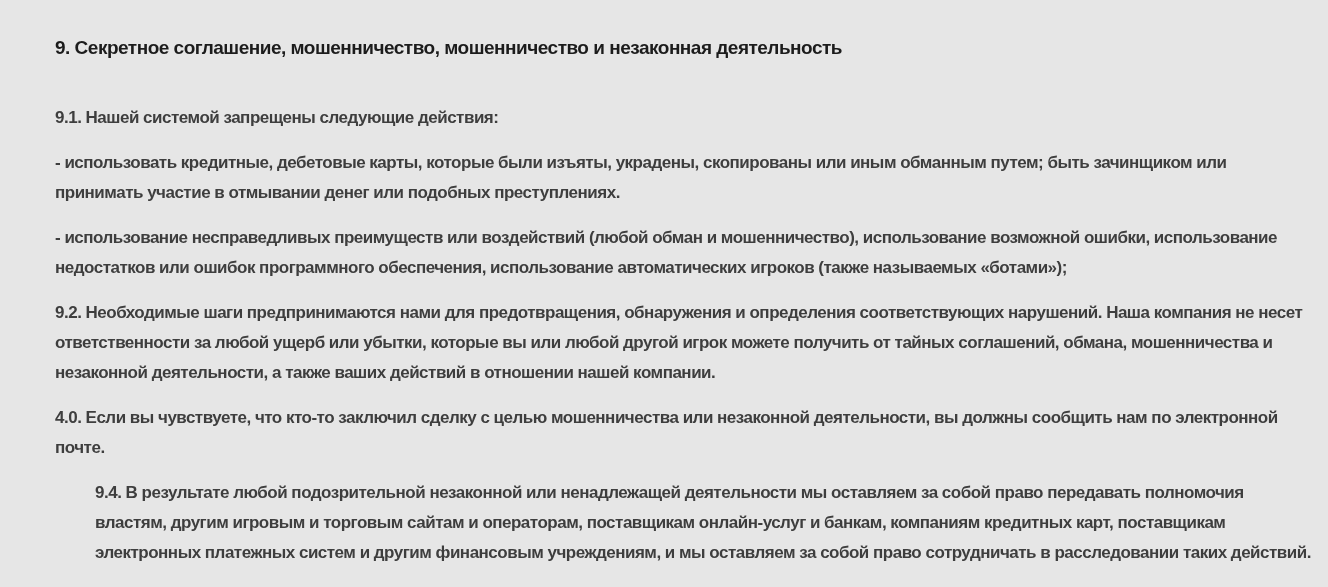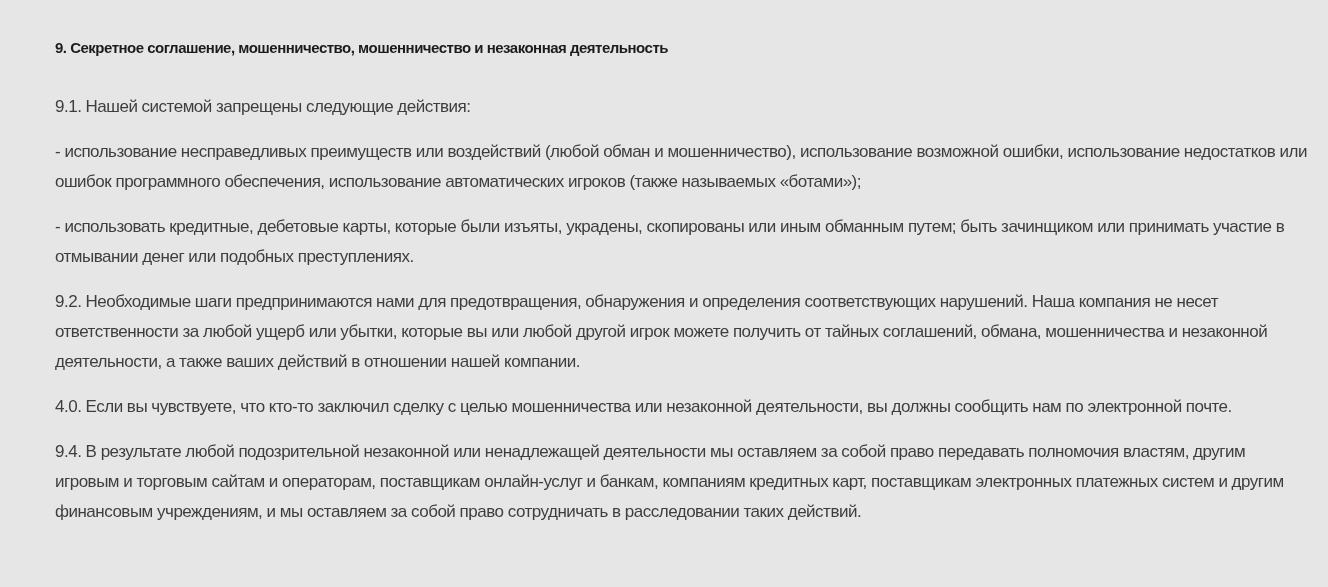--- a/index.html
+++ b/index.html
@@ -15,50 +15,51 @@
   }
   .page {
     box-sizing: border-box;
     width: 1328px;
     height: 587px;
     padding: 33px 16px 20px 55px;
     background: #e6e6e6;
     color: #3e3e3e;
   }
   .section-heading {
-    margin: 0 0 29px 0;
-    font-size: 15px;
+    margin: 0 0 40px 0;
+    font-size: 19px;
     font-weight: bold;
     line-height: 30px;
     letter-spacing: -0.5px;
     color: #1c1c1c;
   }
   .para {
     margin: 0 0 15px 0;
     font-size: 17px;
-    font-weight: normal;
+    font-weight: bold;
     line-height: 30px;
     letter-spacing: -0.5px;
     color: #3e3e3e;
   }
   .para:last-child {
     margin-bottom: 0;
+    margin-left: 40px;
   }
 </style>
 </head>
 <body>
 
 <div class="page">
   <h2 class="section-heading">9. Секретное соглашение, мошенничество, мошенничество и незаконная деятельность</h2>
 
   <p class="para">9.1. Нашей системой запрещены следующие действия:</p>
 
 
+  <p class="para">- использовать кредитные, дебетовые карты, которые были изъяты, украдены, скопированы или иным обманным путем; быть зачинщиком или принимать участие в отмывании денег или подобных преступлениях.</p>
+
   <p class="para">- использование несправедливых преимуществ или воздействий (любой обман и мошенничество), использование возможной ошибки, использование недостатков или ошибок программного обеспечения, использование автоматических игроков (также называемых «ботами»);</p>
-
-  <p class="para">- использовать кредитные, дебетовые карты, которые были изъяты, украдены, скопированы или иным обманным путем; быть зачинщиком или принимать участие в отмывании денег или подобных преступлениях.</p>
 
   <p class="para">9.2. Необходимые шаги предпринимаются нами для предотвращения, обнаружения и определения соответствующих нарушений. Наша компания не несет ответственности за любой ущерб или убытки, которые вы или любой другой игрок можете получить от тайных соглашений, обмана, мошенничества и незаконной деятельности, а также ваших действий в отношении нашей компании.</p>
 
   <p class="para">4.0. Если вы чувствуете, что кто-то заключил сделку с целью мошенничества или незаконной деятельности, вы должны сообщить нам по электронной почте.</p>
 
   <p class="para">9.4. В результате любой подозрительной незаконной или ненадлежащей деятельности мы оставляем за собой право передавать полномочия властям, другим игровым и торговым сайтам и операторам, поставщикам онлайн-услуг и банкам, компаниям кредитных карт, поставщикам электронных платежных систем и другим финансовым учреждениям, и мы оставляем за собой право сотрудничать в расследовании таких действий.</p>
 </div>
 
 </body></html>

